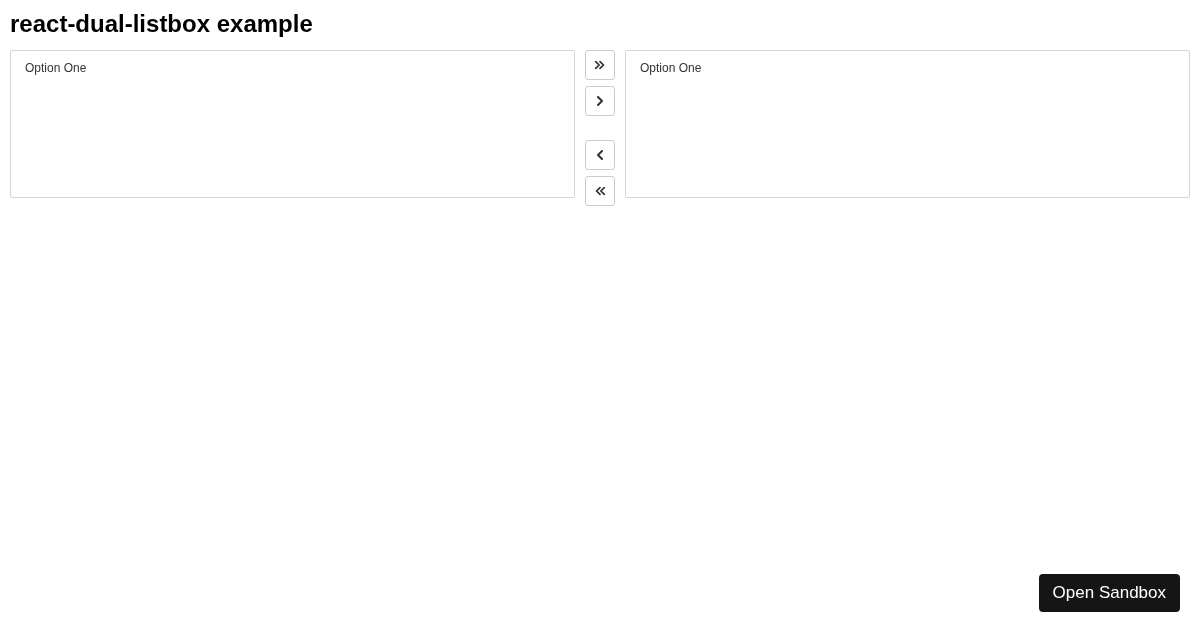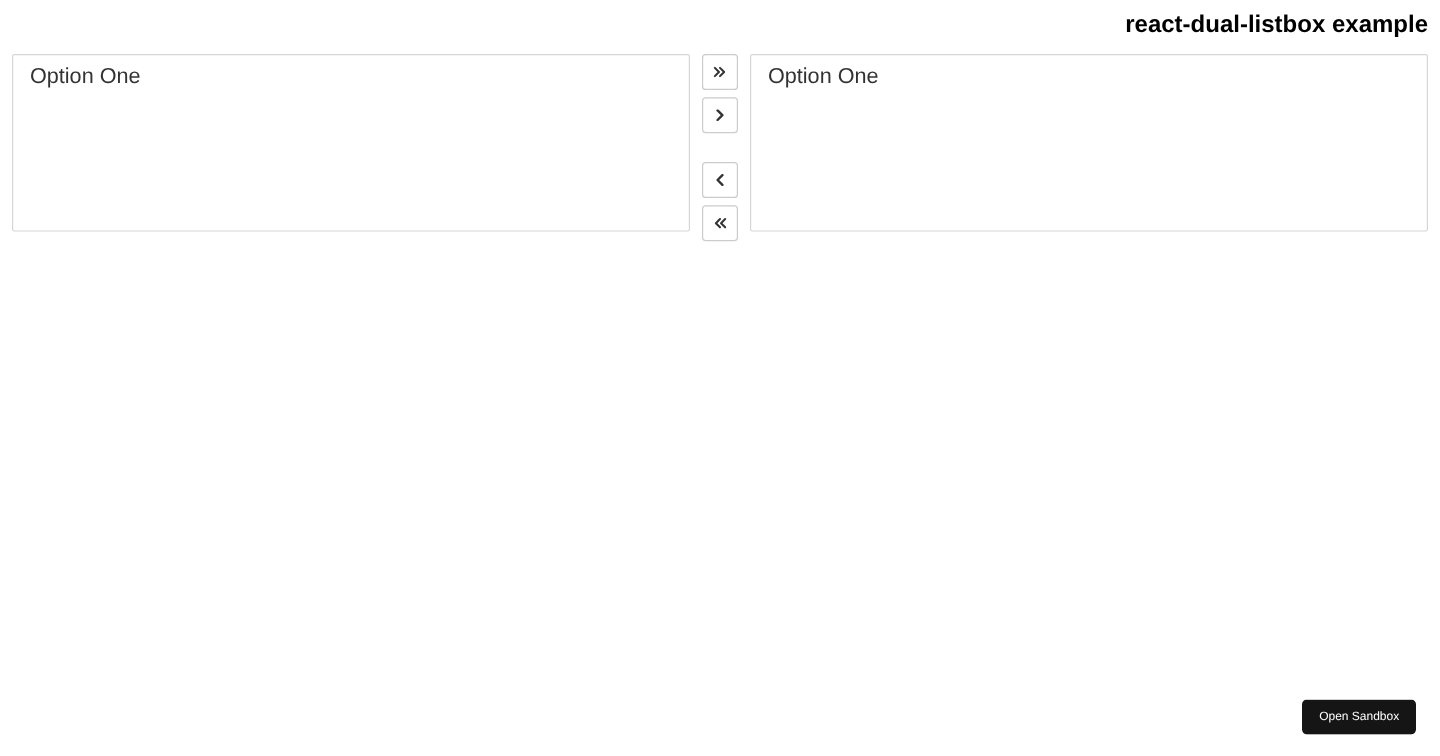--- a/index.html
+++ b/index.html
@@ -10,37 +10,36 @@
     height: 630px;
     font-family: Arial, Helvetica, sans-serif;
     background: #ffffff;
     color: #000000;
     overflow: hidden;
   }
   .page {
     padding: 10px;
   }
   h1.title {
-    font-size: 20px;
+    font-size: 24px;
     font-weight: 700;
     margin: 0 0 12px 0;
-    text-align: right;
   }
   .dual-listbox {
     display: flex;
     align-items: flex-start;
     gap: 10px;
   }
   .listbox {
     flex: 1;
     border: 1px solid #d6d6d6;
     border-radius: 2px;
     height: 148px;
     padding: 8px 14px;
-    font-size: 18px;
+    font-size: 12px;
     line-height: 18px;
     background: #ffffff;
     color: #333333;
     overflow: auto;
   }
   .listbox-option {
     cursor: default;
   }
   .actions {
     display: flex;
@@ -79,21 +78,21 @@
   }
   .open-sandbox {
     position: fixed;
     right: 20px;
     bottom: 18px;
     background: #151515;
     color: #ffffff;
     border: none;
     border-radius: 4px;
     padding: 9px 14px;
-    font-size: 10px;
+    font-size: 17px;
     cursor: pointer;
   }
 </style>
 </head>
 <body>
 
 <div class="page">
   <h1 class="title">react-dual-listbox example</h1>
 
   <div class="dual-listbox">

